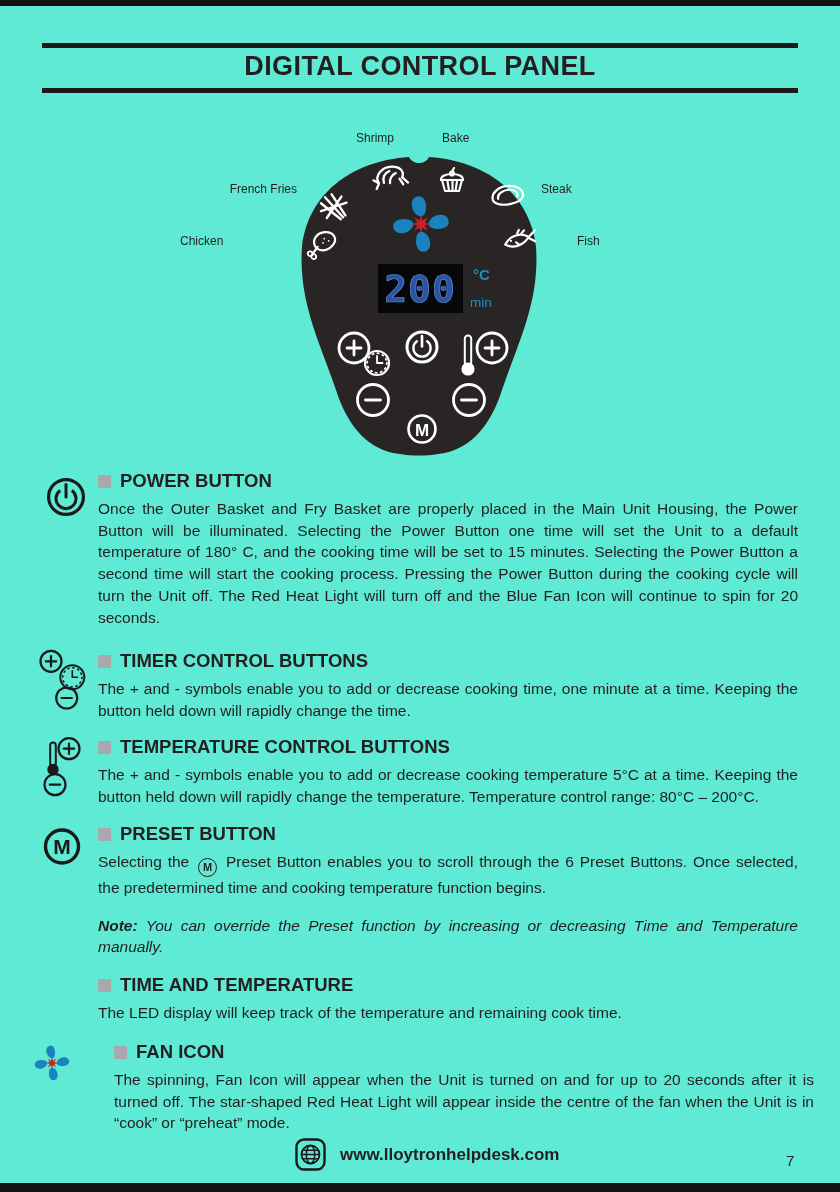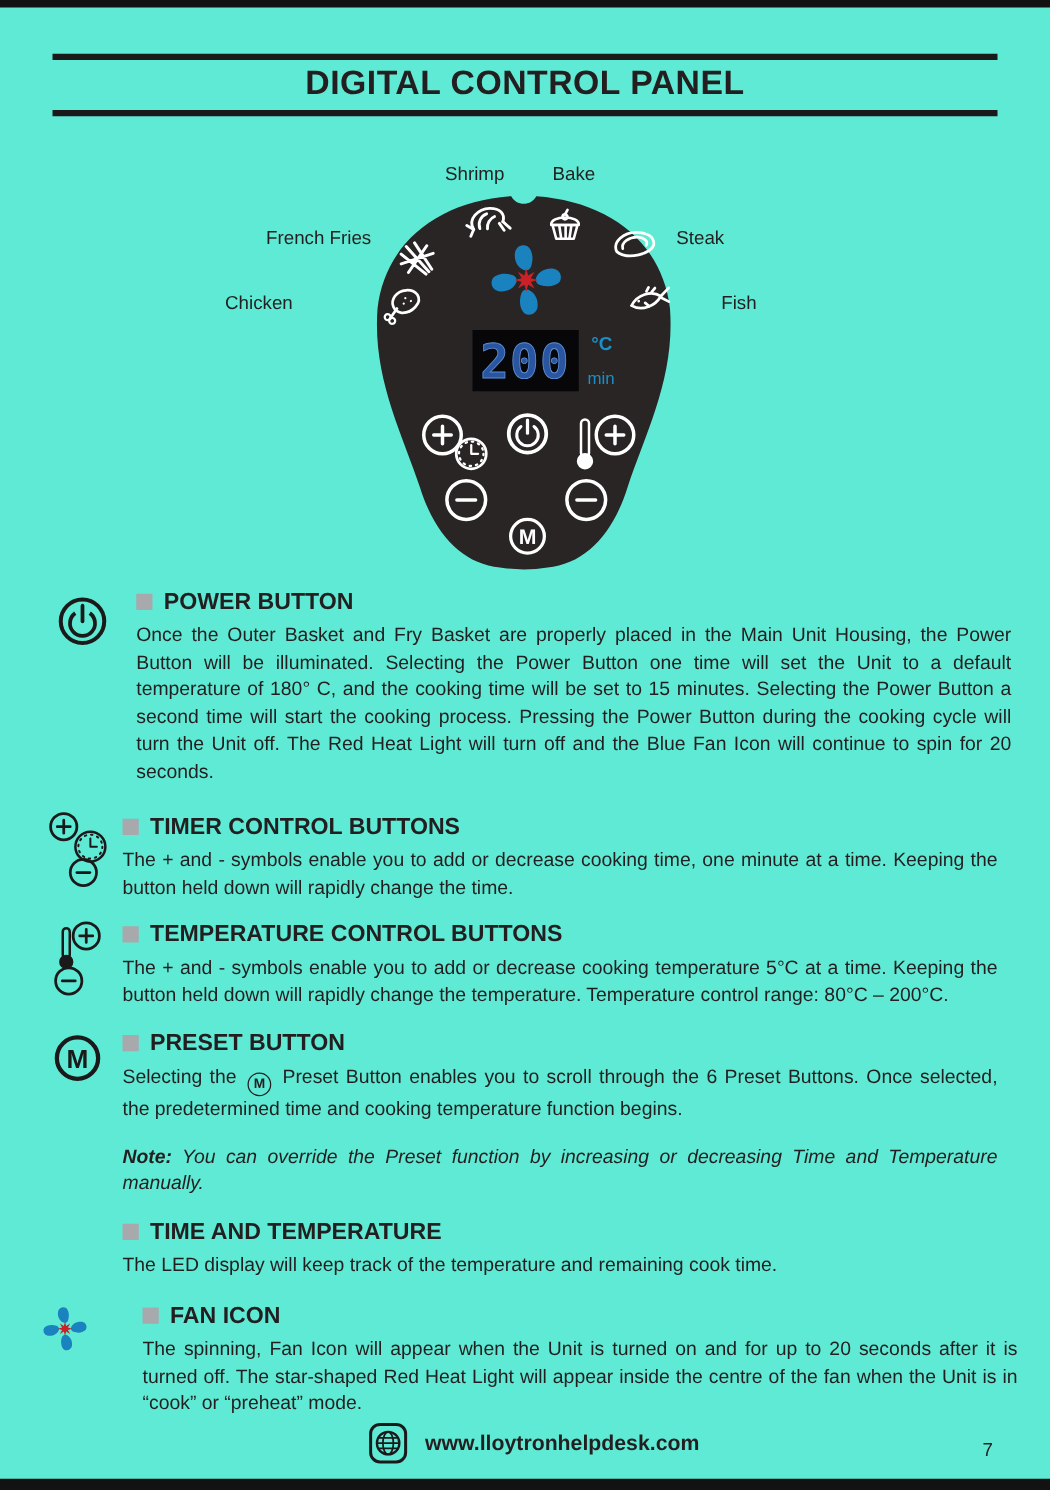--- a/index.html
+++ b/index.html
@@ -7,21 +7,21 @@
   .page{position:relative;width:840px;height:1192px;background:#5eead4;overflow:hidden;
         font-family:"Liberation Sans",sans-serif;color:#231f20;}
   .bar{position:absolute;left:0;width:840px;background:#121212;}
   .bar.top{top:0;height:6px;}
   .bar.bottom{top:1183px;height:9px;}
   .rule{position:absolute;left:42px;width:756px;height:5px;background:#1a1a1a;}
   .rule.r1{top:43px;} .rule.r2{top:88px;}
   .doc-title{position:absolute;top:51px;left:0;width:840px;text-align:center;
              font-size:27px;font-weight:bold;letter-spacing:.4px;}
   .panel-svg{position:absolute;left:265px;top:125px;}
-  .food-label{position:absolute;font-size:15px;white-space:nowrap;}
+  .food-label{position:absolute;font-size:12px;white-space:nowrap;}
   .section{position:absolute;left:98px;width:700px;}
   .sec-head{display:flex;align-items:center;gap:9px;font-size:18.5px;font-weight:bold;}
   .sq{width:13px;height:13px;background:#a7a9ac;flex:0 0 auto;}
   .sec-body{margin:6px 0 0 0;font-size:15.5px;line-height:21.7px;text-align:justify;}
   .note{margin:16px 0 0 0;font-size:15.5px;line-height:21.7px;text-align:justify;font-style:italic;}
   .note b{font-weight:bold;}
   .m-inline{display:inline-block;width:17px;height:17px;border:1.7px solid #231f20;border-radius:50%;
             font-size:11px;font-weight:bold;line-height:17px;text-align:center;vertical-align:-4px;
             margin:0 3px;font-style:normal;}
   .margin-icon{position:absolute;}
@@ -174,21 +174,21 @@
       <g fill="#1a82bf">
         <path d="M-2,-8 C-7,-10 -10,-16 -9,-22 C-8,-27 -3,-29 1,-27 C5,-24 6,-17 4,-11 C3,-8 0,-7 -2,-8 Z"></path>
         <path transform="rotate(90)" d="M-2,-8 C-7,-10 -10,-16 -9,-22 C-8,-27 -3,-29 1,-27 C5,-24 6,-17 4,-11 C3,-8 0,-7 -2,-8 Z"></path>
         <path transform="rotate(180)" d="M-2,-8 C-7,-10 -10,-16 -9,-22 C-8,-27 -3,-29 1,-27 C5,-24 6,-17 4,-11 C3,-8 0,-7 -2,-8 Z"></path>
         <path transform="rotate(270)" d="M-2,-8 C-7,-10 -10,-16 -9,-22 C-8,-27 -3,-29 1,-27 C5,-24 6,-17 4,-11 C3,-8 0,-7 -2,-8 Z"></path>
       </g>
       <polygon fill="#c92128" points="9.5,0 3.7,1.5 6.7,6.7 1.5,3.7 0,9.5 -1.5,3.7 -6.7,6.7 -3.7,1.5 -9.5,0 -3.7,-1.5 -6.7,-6.7 -1.5,-3.7 0,-9.5 1.5,-3.7 6.7,-6.7 3.7,-1.5"></polygon>
     </g>
   </svg>
 
-  <div class="section" style="top:470px;margin-left:11px;">
+  <div class="section" style="top:470px;">
     <div class="sec-head">
       <span class="sq"></span>
       <span>POWER BUTTON</span>
     </div>
     <p class="sec-body">Once the Outer Basket and Fry Basket are properly placed in the Main Unit Housing, the Power Button will be illuminated. Selecting the Power Button one time will set the Unit to a default temperature of 180° C, and the cooking time will be set to 15 minutes. Selecting the Power Button a second time will start the cooking process. Pressing the Power Button during the cooking cycle will turn the Unit off. The Red Heat Light will turn off and the Blue Fan Icon will continue to spin for 20 seconds.</p>
   </div>
 
   <div class="section" style="top:650px;">
     <div class="sec-head">
       <span class="sq"></span>

